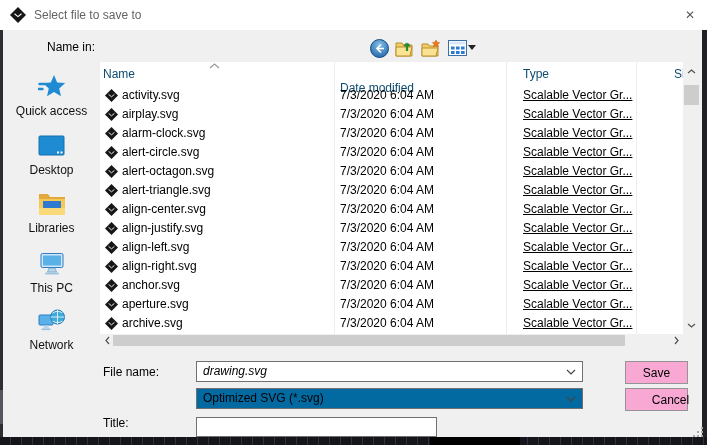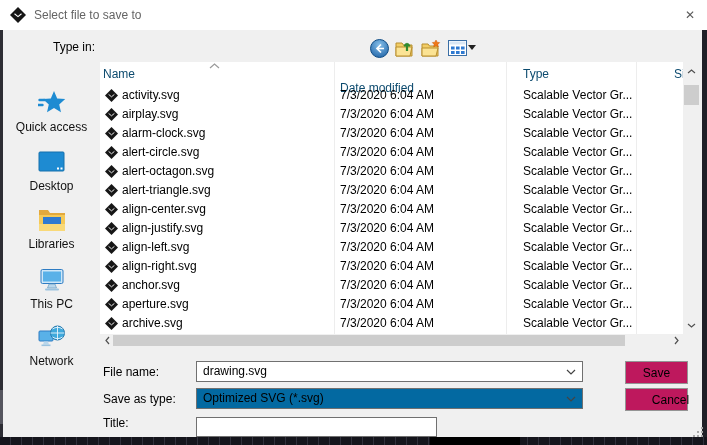--- a/index.html
+++ b/index.html
@@ -27,57 +27,57 @@
   .savein-combo .folder { position:absolute; left:7px; top:3px; }
   .savein-combo .val { position:absolute; left:27px; top:0; line-height:19px; }
   .combo-chevron { position:absolute; right:6px; top:7px; }
 
   .toolbar { position:absolute; left:368px; top:37px; height:22px; }
   .tbtn { position:absolute; top:0; width:22px; height:22px; display:flex; align-items:center; justify-content:center; }
   .tb-back{left:0;} .tb-up{left:26px;} .tb-new{left:52px;} .tb-view{left:78px;}
   .tb-caret{ position:absolute; left:100px; top:8px; }
 
   
-  .sidebar { position:absolute; left:3px; top:76px; width:87px; height:300px; }
+  .sidebar { position:absolute; left:3px; top:60px; width:87px; height:300px; }
   .side-item { position:absolute; left:0; width:97px; text-align:center; cursor:default; }
   .side-item .ic { height:28px; display:flex; align-items:center; justify-content:center; }
   .side-item .lb { margin-top:3px; font-size:12px; color:#111; }
 
   
   .list-bg { position:absolute; left:100px; top:62px; width:583px; height:272px; background:#fff; }
   .col-div { position:absolute; top:62px; height:272px; width:1px; background:#ededed; }
   .hdr { position:absolute; top:62px; height:24px; line-height:24px; color:#0c4a6e; cursor:default; }
   .hdr-name{left:103px;} .hdr-date{left:340px;margin-top:14px;} .hdr-type{left:523px;} .hdr-size{left:643px;margin-left:31px;}
   .sort-caret { position:absolute; left:209px; top:63px; }
 
   .rows { position:absolute; left:100px; top:86px; width:583px; }
   .row { position:relative; height:19px; cursor:default; }
   .row .fic { position:absolute; left:5px; top:3px; }
   .row .c-name { position:absolute; left:22px; top:0; line-height:19px; }
   .row .c-date { position:absolute; left:240px; top:0; line-height:19px; }
-  .row .c-type { position:absolute; left:423px; top:0; line-height:19px; }
+  .row .c-type { position:absolute; left:423px; top:0; line-height:19px;text-decoration:underline; }
 
   
   .vscroll { position:absolute; left:683px; top:62px; width:17px; height:272px; background:#f0f0f0; }
   .vscroll .arr-up { position:absolute; left:0; top:2px; width:17px; height:14px; display:flex; align-items:center; justify-content:center; }
   .vscroll .thumb { position:absolute; left:1px; top:23px; width:15px; height:20px; background:#cdcdcd; }
   .vscroll .arr-dn { position:absolute; left:0; bottom:2px; width:17px; height:14px; display:flex; align-items:center; justify-content:center; }
   .hscroll { position:absolute; left:100px; top:334px; width:583px; height:13px; background:#f0f0f0; }
   .hscroll .arr-l { position:absolute; left:0; top:0; width:14px; height:13px; display:flex; align-items:center; justify-content:center; }
   .hscroll .thumb { position:absolute; left:13px; top:1px; width:512px; height:11px; background:#cdcdcd; }
   .hscroll .arr-r { position:absolute; right:0; top:0; width:14px; height:13px; display:flex; align-items:center; justify-content:center; }
 
   
   .f-label { position:absolute; left:103px; width:90px; }
   .lbl-fname{top:365px;} .lbl-stype{top:392px;} .lbl-title{top:416px;}
   .combo { position:absolute; left:196px; width:387px; height:21px; border:1px solid #707070; background:#fff; }
   .combo .val { position:absolute; left:6px; top:0; line-height:19px; white-space:nowrap; }
-  .cb-fname{top:361px;} .cb-stype{top:388px; background:#0369a1;}
+  .cb-fname{top:361px;font-style:italic;} .cb-stype{top:388px; background:#0369a1;}
   .title-input { position:absolute; left:196px; top:417px; width:241px; height:20px; border:1px solid #707070; background:#fff; font-family:"Liberation Sans",sans-serif; font-size:12px; padding:0 4px; }
-  .btn { position:absolute; left:625px; width:63px; height:23px; background:#be185d; border:1px solid #949494; display:flex; align-items:center; justify-content:center; font-size:12px; cursor:default; }
+  .btn { position:absolute; left:625px; width:63px; height:23px; background:#f9a8d4; border:1px solid #949494; display:flex; align-items:center; justify-content:center; font-size:12px; cursor:default; }
   .btn-save{top:361px;} .btn-cancel{top:388px;padding-left:28px;}
   .resize-grip { position:absolute; left:692px; top:426px; width:12px; height:12px; }
 </style>
 </head>
 <body>
 
 <div id="dialog">
 
   <div class="titlebar">
     <svg class="title-icon" viewBox="0 0 16 16">
@@ -91,21 +91,21 @@
   </div>
 
   <div class="edge-left">
       <div class="lighter"></div>
     </div>
   <div class="edge-right"></div>
   <div class="edge-bottom">
       <div class="blk"></div>
     </div>
 
-  <span class="savein-label">Type in:</span>
+  <span class="savein-label">Name in:</span>
 
   <div class="toolbar">
     <div class="tbtn tb-back">
       <svg width="19" height="19" viewBox="0 0 19 19">
         <defs>
             <radialGradient id="gb" cx="50%" cy="30%" r="80%">
           <stop offset="0%" stop-color="#86bfe9"></stop>
               <stop offset="100%" stop-color="#1a5fa4"></stop>
         </radialGradient>
           </defs>
@@ -366,21 +366,20 @@
   </div>
 
   <span class="f-label lbl-fname">File name:</span>
   <div class="combo cb-fname">
     <span class="val">drawing.svg</span>
     <svg class="combo-chevron" width="10" height="6" viewBox="0 0 10 6">
       <polyline points="1,1 5,5 9,1" fill="none" stroke="#444" stroke-width="1.2"></polyline>
       </svg>
   </div>
 
-  <span class="f-label lbl-stype">Save as type:</span>
   <div class="combo cb-stype">
     <span class="val">Optimized SVG (*.svg)</span>
     <svg class="combo-chevron" width="10" height="6" viewBox="0 0 10 6">
       <polyline points="1,1 5,5 9,1" fill="none" stroke="#444" stroke-width="1.2"></polyline>
       </svg>
   </div>
 
   <span class="f-label lbl-title">Title:</span>
   <input class="title-input" type="text" value="" style="">
 

